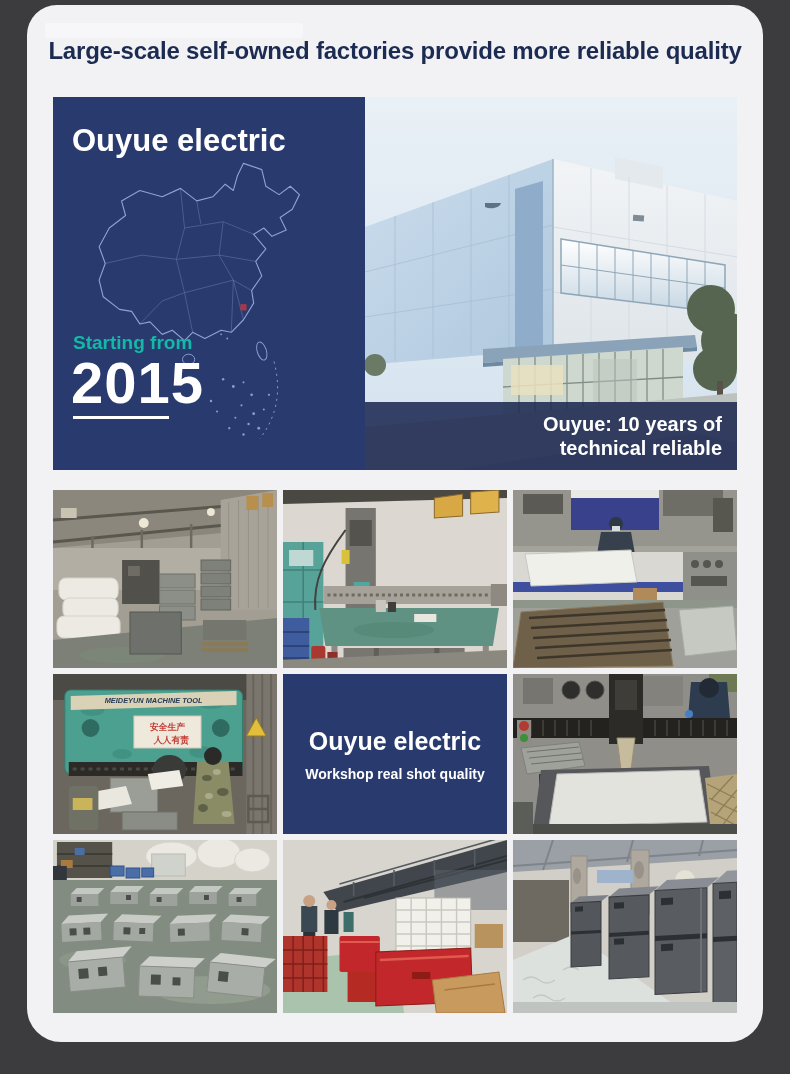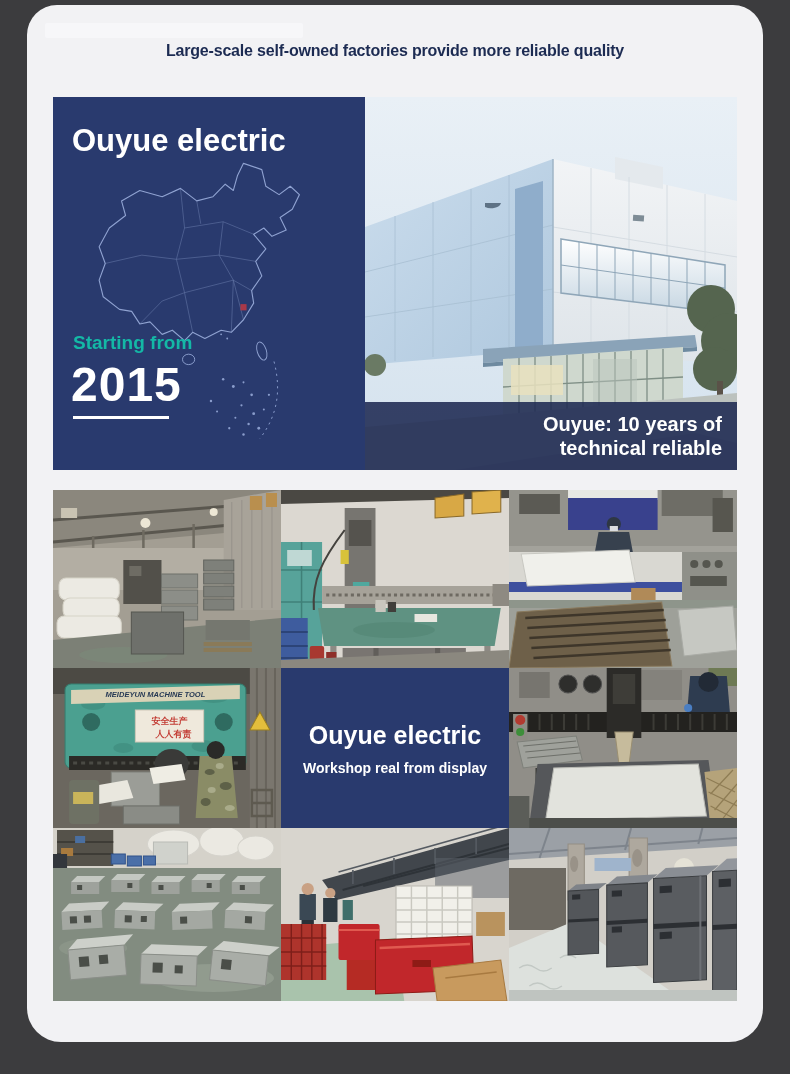--- a/index.html
+++ b/index.html
@@ -2,37 +2,37 @@
 <html><head>
 <meta charset="utf-8">
 <style>
   html,body{margin:0;padding:0;background:#3C3C3E;font-family:"Liberation Sans",sans-serif;}
   .stage{position:relative;width:790px;height:1074px;background:#3C3C3E;overflow:hidden;}
   .card{position:absolute;left:27px;top:5px;width:736px;height:1037px;background:#F2F2F4;
         border-radius:30px 30px 34px 34px;overflow:hidden;}
   
   .title-wrap{position:absolute;left:0;top:0;right:0;height:92px;display:flex;align-items:center;justify-content:center;}
   .whiteout{position:absolute;left:18px;top:18px;width:258px;height:15px;background:#F7F7F9;border-radius:2px;}
-  h1.page-title{margin:0;font-size:16px;font-weight:bold;color:#1C2B52;letter-spacing:-0.2px;text-align:center;}
+  h1.page-title{margin:0;font-size:24px;font-weight:bold;color:#1C2B52;letter-spacing:-0.2px;text-align:center;}
   
   .hero{position:absolute;left:26px;top:92px;width:684px;height:373px;display:flex;}
   .hero-left{position:relative;width:312px;height:373px;background:#293A6E;overflow:hidden;flex:none;}
   .brand-title{position:absolute;left:19px;top:26px;color:#FFFFFF;font-size:31px;font-weight:bold;}
   .china-map{position:absolute;left:38px;top:58px;width:244px;height:292px;}
   .start-label{position:absolute;left:20px;top:235px;color:#14b8a6;font-size:19px;font-weight:bold;}
-  .year{position:absolute;left:18px;top:260px;color:#FFFFFF;font-size:48px;font-weight:bold;letter-spacing:1px;}
+  .year{position:absolute;left:18px;top:252px;color:#FFFFFF;font-size:58px;font-weight:bold;letter-spacing:1px;}
   .year-underline{position:absolute;left:20px;top:319px;width:96px;height:3px;background:#FFFFFF;}
   .hero-right{position:relative;flex:1;height:373px;overflow:hidden;}
   .hero-right svg{display:block;width:100%;height:100%;}
   .caption-band{position:absolute;left:0;right:0;bottom:0;height:68px;background:rgba(30,41,82,0.88);
                 color:#FFFFFF;text-align:right;padding:10px 15px 0 0;box-sizing:border-box;}
   .caption-band div{font-size:20px;font-weight:bold;line-height:24px;}
   
   .gallery{position:absolute;left:26px;top:485px;width:684px;display:grid;
-           grid-template-columns:1fr 1fr 1fr;grid-template-rows:178px 160px 173px;}
+           grid-template-columns:1fr 1fr 1fr;grid-template-rows:178px 160px 173px;gap:6px;}
   .photo{position:relative;overflow:hidden;background:#9A988F;}
   .photo svg{display:block;width:100%;height:100%;}
   .navy-tile{position:relative;background:#293A6E;display:flex;flex-direction:column;align-items:center;justify-content:center;gap:10px;}
   .navy-tile .tile-brand{color:#FFFFFF;font-size:25px;font-weight:bold;}
   .navy-tile .tile-sub{color:#FFFFFF;font-size:14px;font-weight:bold;}
 </style>
 </head>
 <body>
 
 <div class="stage">
@@ -377,21 +377,21 @@
           <rect x="20" y="124" width="20" height="12" fill="#C9B45A"></rect>
           <g stroke="#5E5A50" stroke-width="2.5" fill="none">
               <rect x="198" y="122" width="20" height="26"></rect>
               <line x1="198" y1="135" x2="218" y2="135"></line>
             </g>
         </svg>
       </figure>
 
       <div class="navy-tile">
         <div class="tile-brand">Ouyue electric</div>
-        <div class="tile-sub">Workshop real from display</div>
+        <div class="tile-sub">Workshop real shot quality</div>
       </div>
 
       <figure class="photo" style="margin:0">
         <svg viewBox="0 0 224 160" preserveAspectRatio="none">
           <rect width="224" height="160" fill="#908E88"></rect>
           <rect x="10" y="4" width="30" height="26" fill="#77756F"></rect>
             <rect x="130" y="2" width="40" height="30" fill="#84827C"></rect>
           <g fill="#2E2E2C" stroke="#515150">
               <circle cx="58" cy="16" r="9"></circle>
               <circle cx="82" cy="16" r="9"></circle>

